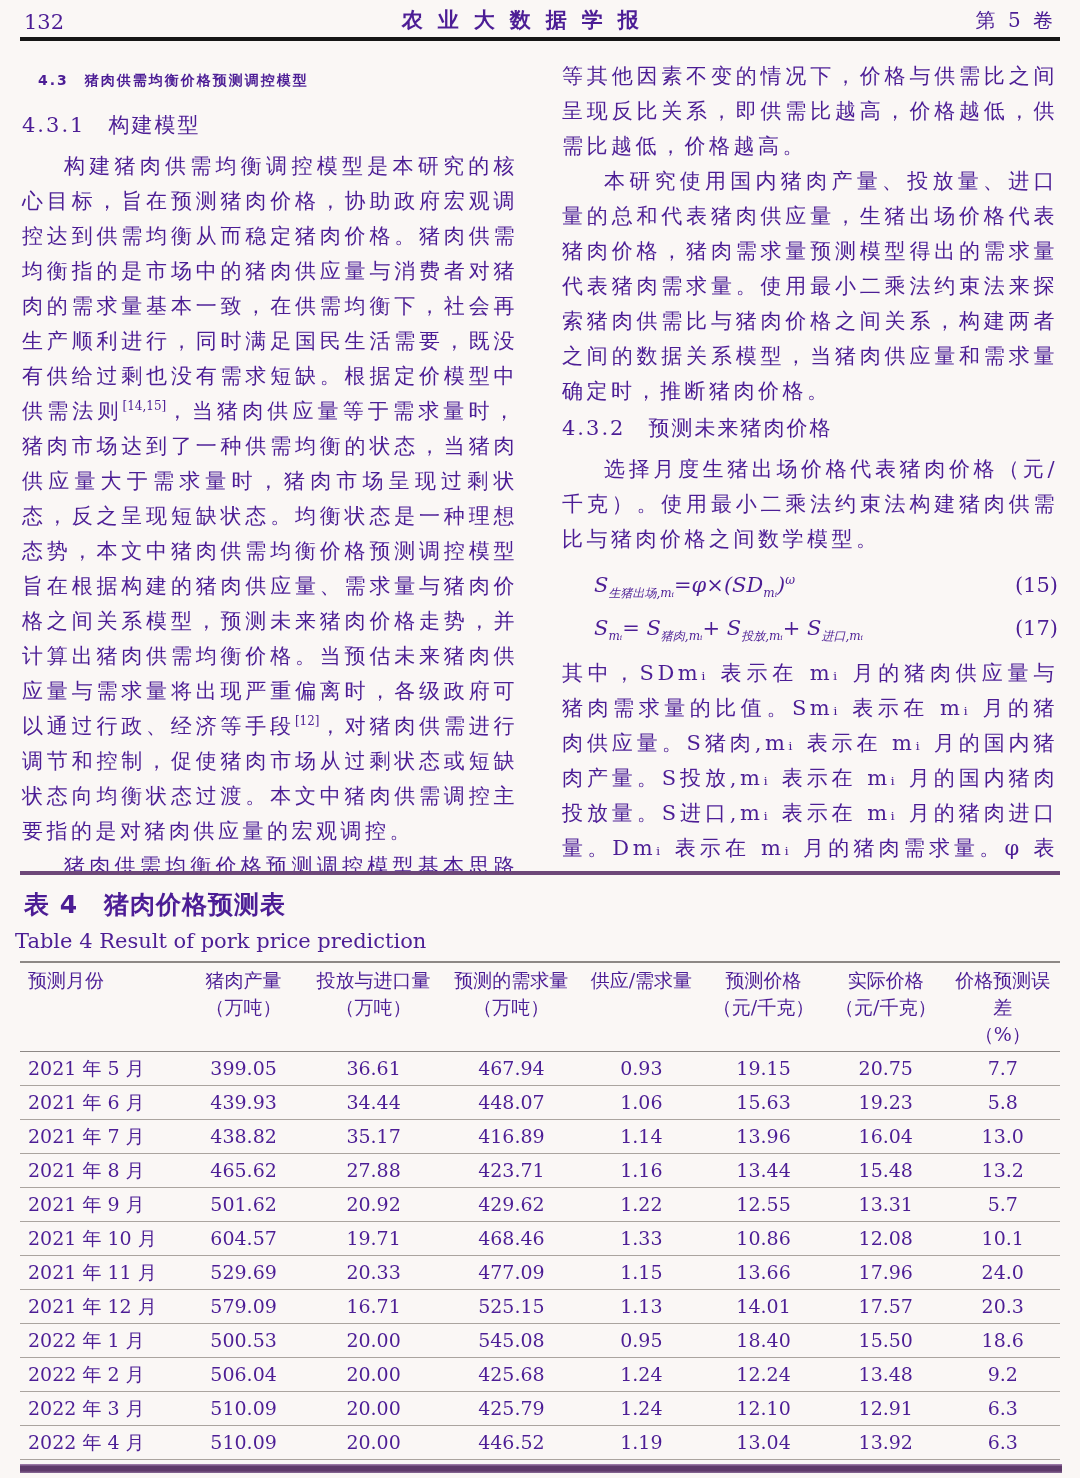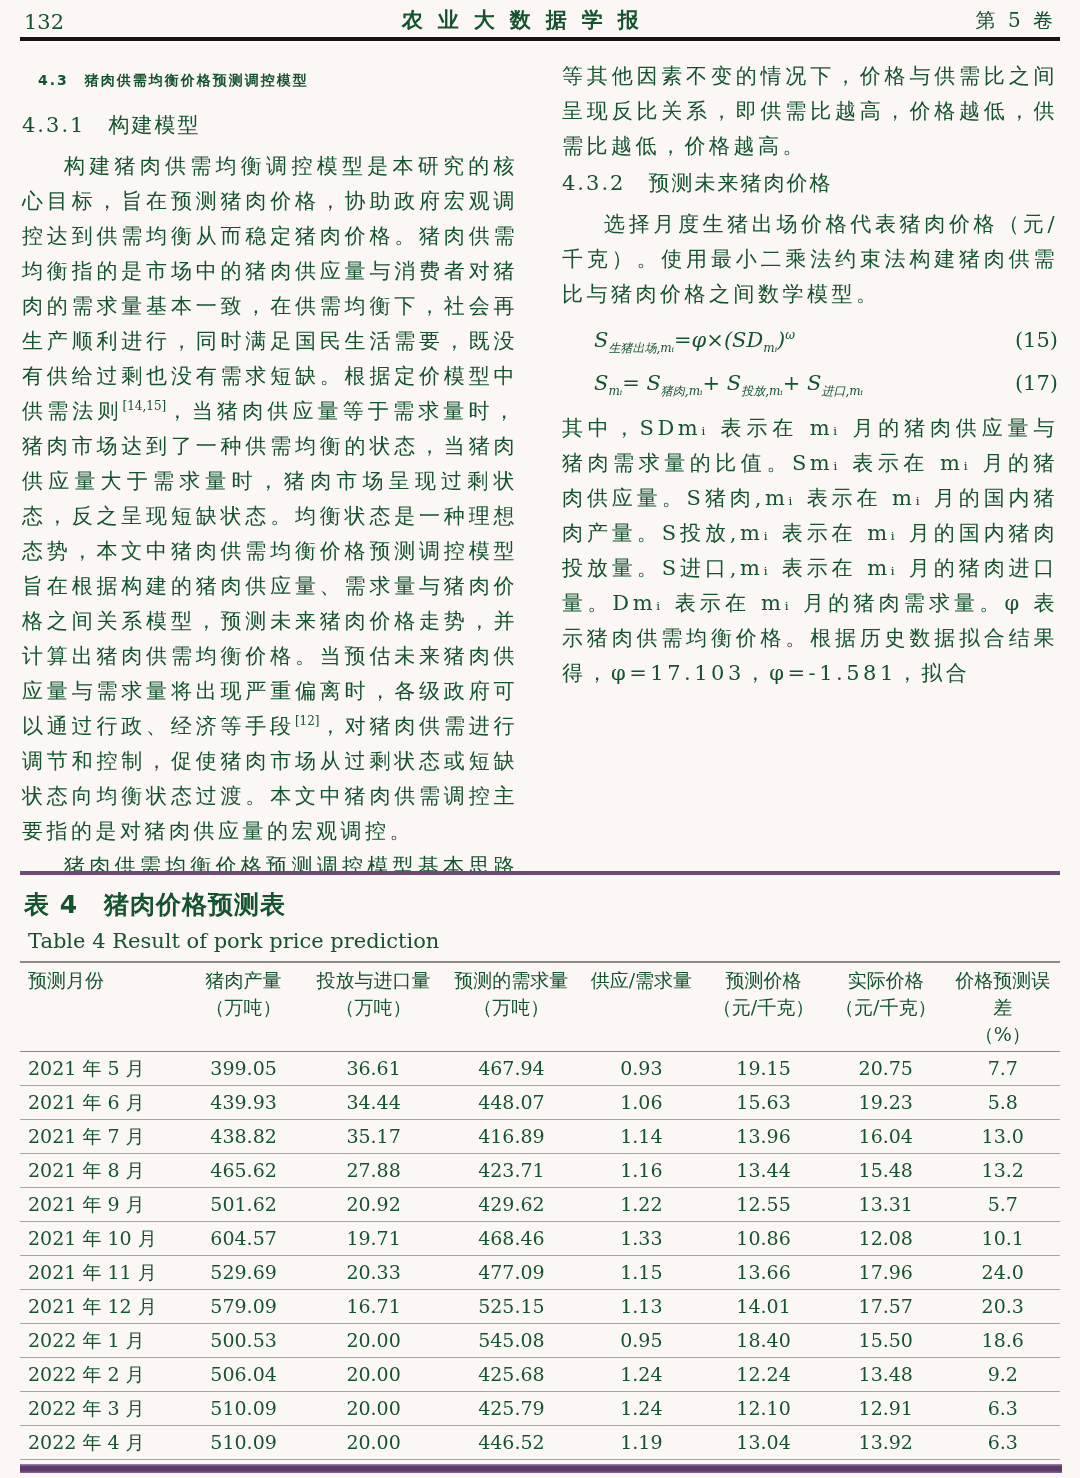--- a/index.html
+++ b/index.html
@@ -1,21 +1,21 @@
 <!DOCTYPE html>
 <html lang="zh"><head>
 <meta charset="utf-8">
 <style>
   html,body { margin:0; padding:0; background:#d9d9d9; }
   .page {
     position:relative;
     width:1080px; height:1478px;
     margin:0 auto;
     background:#faf7f5;
-    color:#14532d;
+    color:#4c1d95;
     font-family:"DejaVu Serif","Liberation Serif",serif;
     overflow:hidden;
   }
   
   .running-head {
     display:flex; align-items:flex-end; justify-content:space-between;
     padding:6px 24px 0 24px; height:28px;
     font-size:20px;
   }
   .page-number { font-size:21px; }
@@ -55,21 +55,21 @@
   .eq-body .sup { font-size:12px; vertical-align:super; line-height:0; }
   .eq-num { width:64px; text-align:right; font-style:normal; font-size:21px; }
 
   
   .table-divider { height:4px; background:#6d4879; margin:0 20px; }
   .table-caption-zh {
     font-family:"DejaVu Sans","Liberation Sans",sans-serif;
     font-weight:bold; font-size:25px; letter-spacing:1px;
     margin:13px 0 8px 0; padding-left:24px;
   }
-  .table-caption-en { font-size:21px; margin:0 0 8px 0; padding-left:28px; }
+  .table-caption-en { font-size:21px; margin:0 0 8px 0; padding-left:15px; }
   table.data {
     width:1040px; margin:0 20px;
     border-collapse:collapse; table-layout:fixed;
     font-size:19px;
   }
   table.data thead tr { border-top:2px solid #8d8885; border-bottom:1px solid #8d8885; }
   table.data th { font-weight:normal; padding:4px 2px 3px 2px; vertical-align:top; text-align:center; }
   table.data th .unit { min-height:26px; }
   table.data th div { line-height:27px; }
   table.data td { padding:5px 2px; text-align:center; border-bottom:1px solid #aaa49f; line-height:23px; }
@@ -96,20 +96,21 @@
 
     <div class="col">
       <div class="sec-heading">4.3　猪肉供需均衡价格预测调控模型</div>
       <div class="subsec-heading">4.3.1　构建模型</div>
       <p><span>构建猪肉供需均衡调控模型是本研究的核心目标，旨在预测猪肉价格，协助政府宏观调控达到供需均衡从而稳定猪肉价格。猪肉供需均衡指的是市场中的猪肉供应量与消费者对猪肉的需求量基本一致，在供需均衡下，社会再生产顺利进行，同时满足国民生活需要，既没有供给过剩也没有需求短缺。根据定价模型中供需法则</span><sup class="ref">[14,15]</sup><span>，当猪肉供应量等于需求量时，猪肉市场达到了一种供需均衡的状态，当猪肉供应量大于需求量时，猪肉市场呈现过剩状态，反之呈现短缺状态。均衡状态是一种理想态势，本文中猪肉供需均衡价格预测调控模型旨在根据构建的猪肉供应量、需求量与猪肉价格之间关系模型，预测未来猪肉价格走势，并计算出猪肉供需均衡价格。当预估未来猪肉供应量与需求量将出现严重偏离时，各级政府可以通过行政、经济等手段</span><sup class="ref">[12]</sup><span>，对猪肉供需进行调节和控制，促使猪肉市场从过剩状态或短缺状态向均衡状态过渡。本文中猪肉供需调控主要指的是对猪肉供应量的宏观调控。</span></p>
       <p>猪肉供需均衡价格预测调控模型基本思路是，在需求量趋势稳定的前提下，通过猪肉供应量与需求量比值（以下简称供需比）和价格之间关系，对价格进行预测和调控。在国家政策调整、疫病疫情</p>
     </div>
 
     <div class="col">
       <p style="text-indent:0;">等其他因素不变的情况下，价格与供需比之间呈现反比关系，即供需比越高，价格越低，供需比越低，价格越高。</p>
+      <p>本研究使用国内猪肉产量、投放量、进口量的总和代表猪肉供应量，生猪出场价格代表猪肉价格，猪肉需求量预测模型得出的需求量代表猪肉需求量。使用最小二乘法约束法来探索猪肉供需比与猪肉价格之间关系，构建两者之间的数据关系模型，当猪肉供应量和需求量确定时，推断猪肉价格。</p>
       <div class="subsec-heading">4.3.2　预测未来猪肉价格</div>
       <p>选择月度生猪出场价格代表猪肉价格（元/千克）。使用最小二乘法约束法构建猪肉供需比与猪肉价格之间数学模型。</p>
 
       <div class="equation">
         <span class="eq-body"><span>S</span><span class="sub">生猪出场,mᵢ</span><span>=φ×(SD</span><span class="sub">mᵢ</span><span>)</span><span class="sup">ω</span></span>
         <span class="eq-num">(15)</span>
       </div>
       <div class="equation">
         <span class="eq-body"><span>S</span><span class="sub">mᵢ</span><span>= S</span><span class="sub">猪肉,mᵢ</span><span>+ S</span><span class="sub">投放,mᵢ</span><span>+ S</span><span class="sub">进口,mᵢ</span></span>
         <span class="eq-num">(17)</span>

